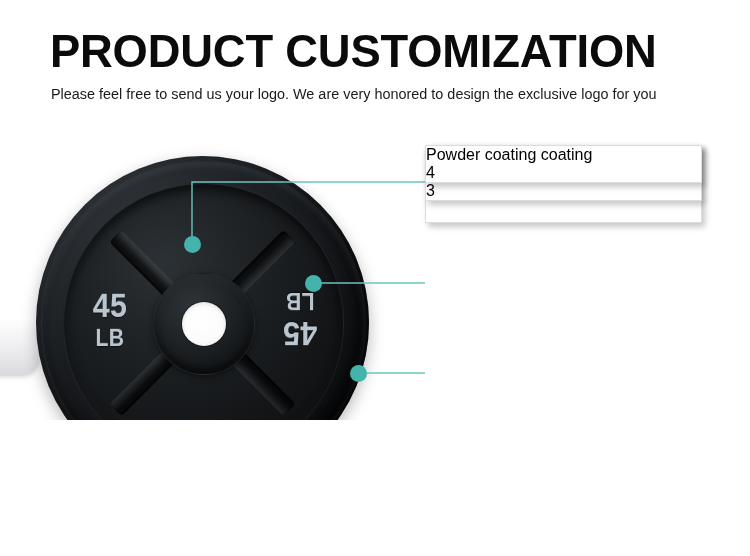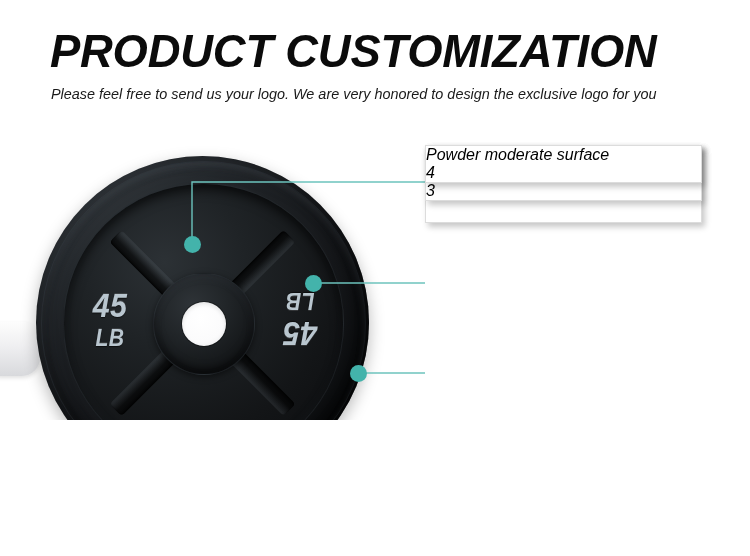--- a/index.html
+++ b/index.html
@@ -10,21 +10,20 @@
   }
   body {
     font-family: "Liberation Sans", sans-serif;
   }
   #stage {
     position: relative;
     width: 750px;
     height: 420px;
     background: #ffffff;
     overflow: hidden;
-    font-style: italic;
   }
 
   
   #header-block {
     position: absolute;
     left: 0;
     top: 0;
     width: 750px;
     height: 120px;
   }
@@ -353,21 +352,21 @@
 
     <div class="feature-card" id="card-3">
       <div class="feature-text">The thickness is moderate, and the weight error is small</div>
       <div class="corner-fold">
         <div class="fold-shape"></div>
         <div class="corner-number">3</div>
       </div>
     </div>
 
     <div class="feature-card" id="card-4">
-      <div class="feature-text">Powder moderate surface</div>
+      <div class="feature-text">Powder coating coating</div>
       <div class="corner-fold">
         <div class="fold-shape"></div>
         <div class="corner-number">4</div>
       </div>
     </div>
 
   </div>
 
 </div>
 

